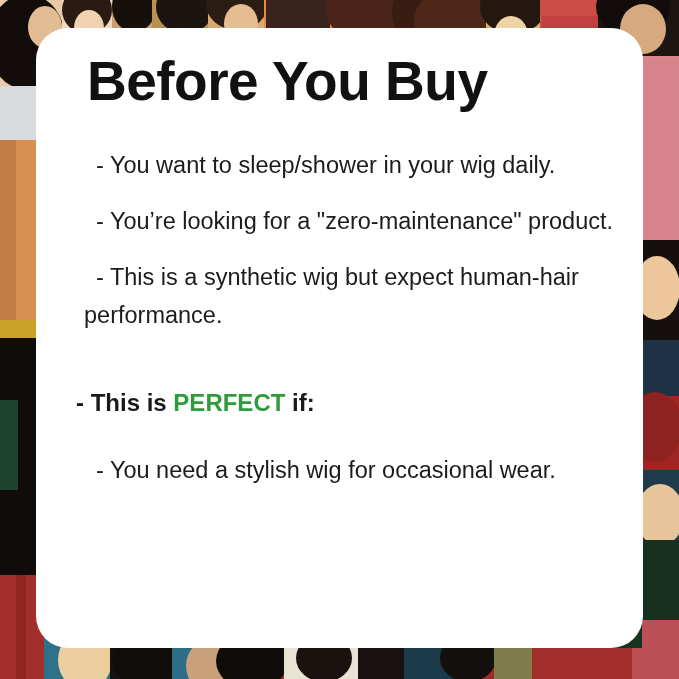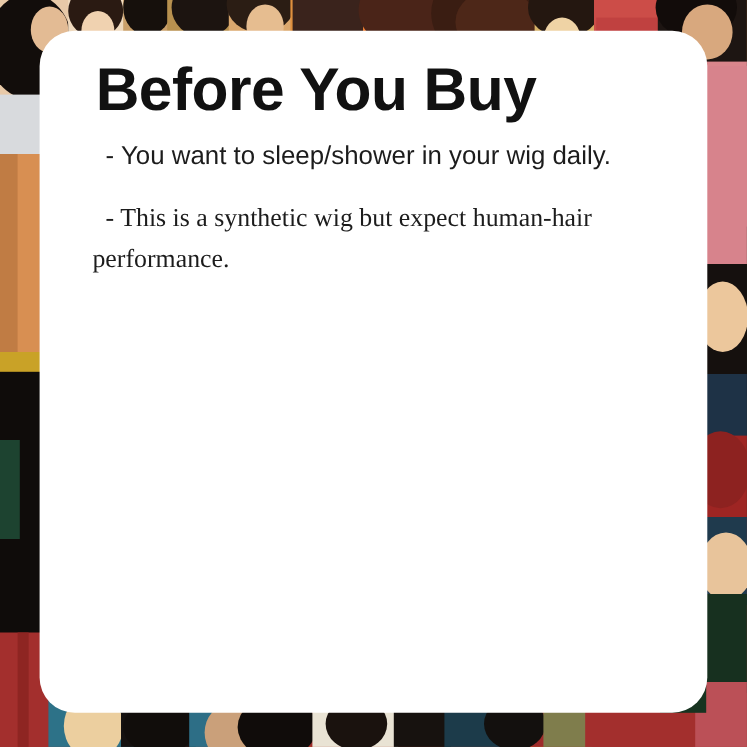--- a/index.html
+++ b/index.html
@@ -84,22 +84,22 @@
 
   .bullet {
     font-size: 23.5px;
     font-weight: 400;
     color: #1c1c1c;
     line-height: 1.42;
     margin: 22px 0 0 0;
     text-indent: 12px;
   }
   .bullet.tight { margin-top: 20px; }
-  .bullet.b1 { margin-top: 12px; }
-  .bullet.b3 { line-height: 1.62; font-family: Liberation Serif, serif; }
+  .bullet.b1 { margin-top: 36px; }
+  .bullet.b3 { line-height: 1.62; }
 </style>
 </head>
 <body>
 
 <div id="stage">
 
   <div id="collage">
 
     <div class="rectblob" style="left:0;top:0;width:679px;height:210px;background:#c8803f;"></div>
     <div class="rectblob" style="left:0;top:200px;width:679px;height:300px;background:#1a1a1a;"></div>
@@ -190,20 +190,23 @@
     <div class="rectblob" style="left:600px;top:600px;width:42px;height:48px;background:#173320;"></div>
   </div>
 
   <div id="card">
     <div id="card-inner">
 
       <h1 class="title">Before You Buy</h1>
 
 
       <p class="bullet b1">- You want to sleep/shower in your wig daily.</p>
+      <p class="bullet">- You’re looking for a "zero-maintenance" product.</p>
       <p class="bullet b3 tight">- This is a synthetic wig but expect human-hair performance.</p>
 
-
+      <p class="lead second"><span>- This is </span><span class="emph-perfect">PERFECT</span><span> if:</span></p>
+
+      <p class="bullet b1">- You need a stylish wig for occasional wear.</p>
 
     </div>
   </div>
 
 </div>
 
 </body></html>

